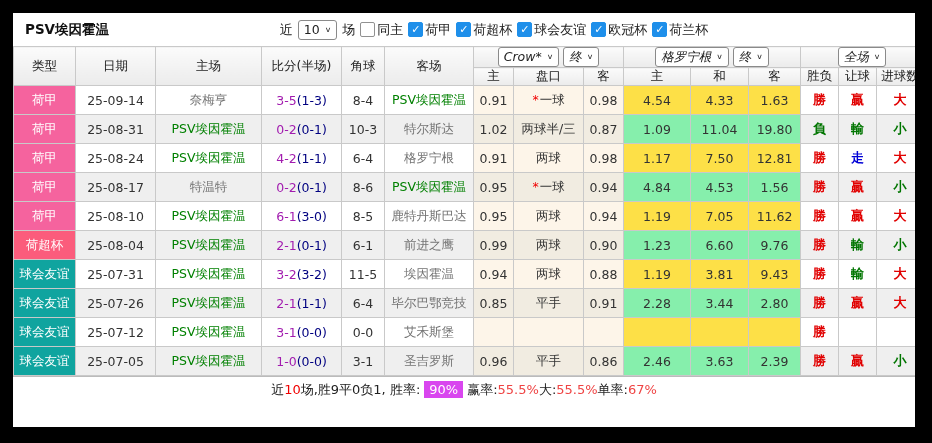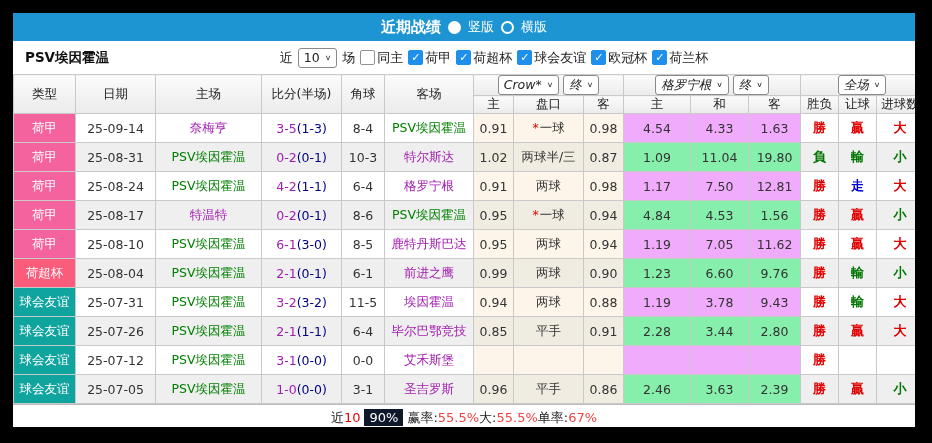--- a/index.html
+++ b/index.html
@@ -29,57 +29,50 @@
   
   table{border-collapse:collapse;table-layout:fixed;width:910px;font-size:12.5px;color:#333;}
   th,td{border:1px solid #c9c9c9;text-align:center;padding:0;overflow:hidden;white-space:nowrap;}
   th{background:linear-gradient(#fbfbfb,#ebebeb);font-weight:normal;color:#222;}
   tr.hA th{height:20px;}
   tr.hB th{height:16px;}
   td{height:28px;}
   tr.ro td{background:#fff;}
   tr.re td{background:#efefef;}
   tr.ro td.g1{background:#fdf5e9;}
-  tr.ro td.g2{background:#f0abfc;}
+  tr.ro td.g2{background:#fde047;}
   tr.re td.g1{background:#f1ece1;}
   tr.re td.g2{background:#86efac;}
   td.type{color:#fff;font-size:12.5px;}
   .t-pink{background:#f5639e !important;}
   .t-salmon{background:#fb5c7c !important;}
   .t-teal{background:#10a49f !important;}
-  td.team{color:#a21caf;}
+  td.team{color:#737373;}
   td.team.psv{color:#008000;}
   .ft{color:#a21caf;}
   .ht{color:#000080;}
   .star{color:#f00000;margin-right:1px;}
   td.res{font-weight:bold;font-size:13px;}
   .c-red{color:#e10000;}
   .c-green{color:#007500;}
   .c-blue{color:#0000d6;}
   
   .footer{height:25px;display:flex;align-items:center;justify-content:center;font-size:13px;color:#222;
           border-top:1px solid #bbb;background:#fff;}
-  .footer .badge{background:#0f172a;color:#fff;padding:1px 5px;margin:0 4px;}
+  .footer .badge{background:#d946ef;color:#fff;padding:1px 5px;margin:0 4px;}
   .footer .c-r{color:#f00000;}
   .footer .c-b{color:#ef4444;}
   .footer .c-k{color:#222;}
   .selrow-cell{background:linear-gradient(#fbfbfb,#ebebeb);font-style:italic;}
 </style>
 </head>
 <body>
 
 <div class="window">
 
-  <div class="titlebar">
-    <span class="title">近期战绩</span>
-    <span class="radio sel"></span>
-    <span class="rlabel">竖版</span>
-    <span class="radio unsel"></span>
-    <span class="rlabel">横版</span>
-  </div>
 
   <div class="toolbar">
     <span class="teamname">PSV埃因霍温</span>
     <span>近</span>
     <span class="selbox">
       <span>10</span>
       <span class="arr">∨</span>
     </span>
     <span>场</span>
     <span class="cbwrap">
@@ -282,21 +275,21 @@
           <td class="type t-teal">球会友谊</td>
           <td class="">25-07-31</td>
           <td class="team psv">PSV埃因霍温</td>
           <td class="score"><span class="ft">3-2</span><span class="ht">(3-2)</span></td>
           <td class="">11-5</td>
           <td class="team">埃因霍温</td>
           <td class="g1">0.94</td>
           <td class="g1">两球</td>
           <td class="g1">0.88</td>
           <td class="g2">1.19</td>
-          <td class="g2">3.78</td>
+          <td class="g2">3.81</td>
           <td class="g2">9.43</td>
           <td class="res c-red">勝</td>
           <td class="res c-green">輸</td>
           <td class="res c-red">大</td>
         </tr>
         <tr class="re">
           <td class="type t-teal">球会友谊</td>
           <td class="">25-07-26</td>
           <td class="team psv">PSV埃因霍温</td>
           <td class="score"><span class="ft">2-1</span><span class="ht">(1-1)</span></td>
@@ -345,20 +338,21 @@
           <td class="res c-red">勝</td>
           <td class="res c-red">贏</td>
           <td class="res c-green">小</td>
         </tr>
       </tbody>
   </table>
 
   <div class="footer" id="footer">
       <span class="c-k">近</span>
       <span class="c-r">10</span>
+      <span class="c-k">场,胜9平0负1, 胜率:</span>
       <span class="badge">90%</span>
       <span class="c-k">赢率:</span>
       <span class="c-b">55.5%</span>
       <span class="c-k"> 大:</span>
       <span class="c-b">55.5%</span>
       <span class="c-k"> 单率:</span>
       <span class="c-b">67%</span>
     </div>
 
 </div>

